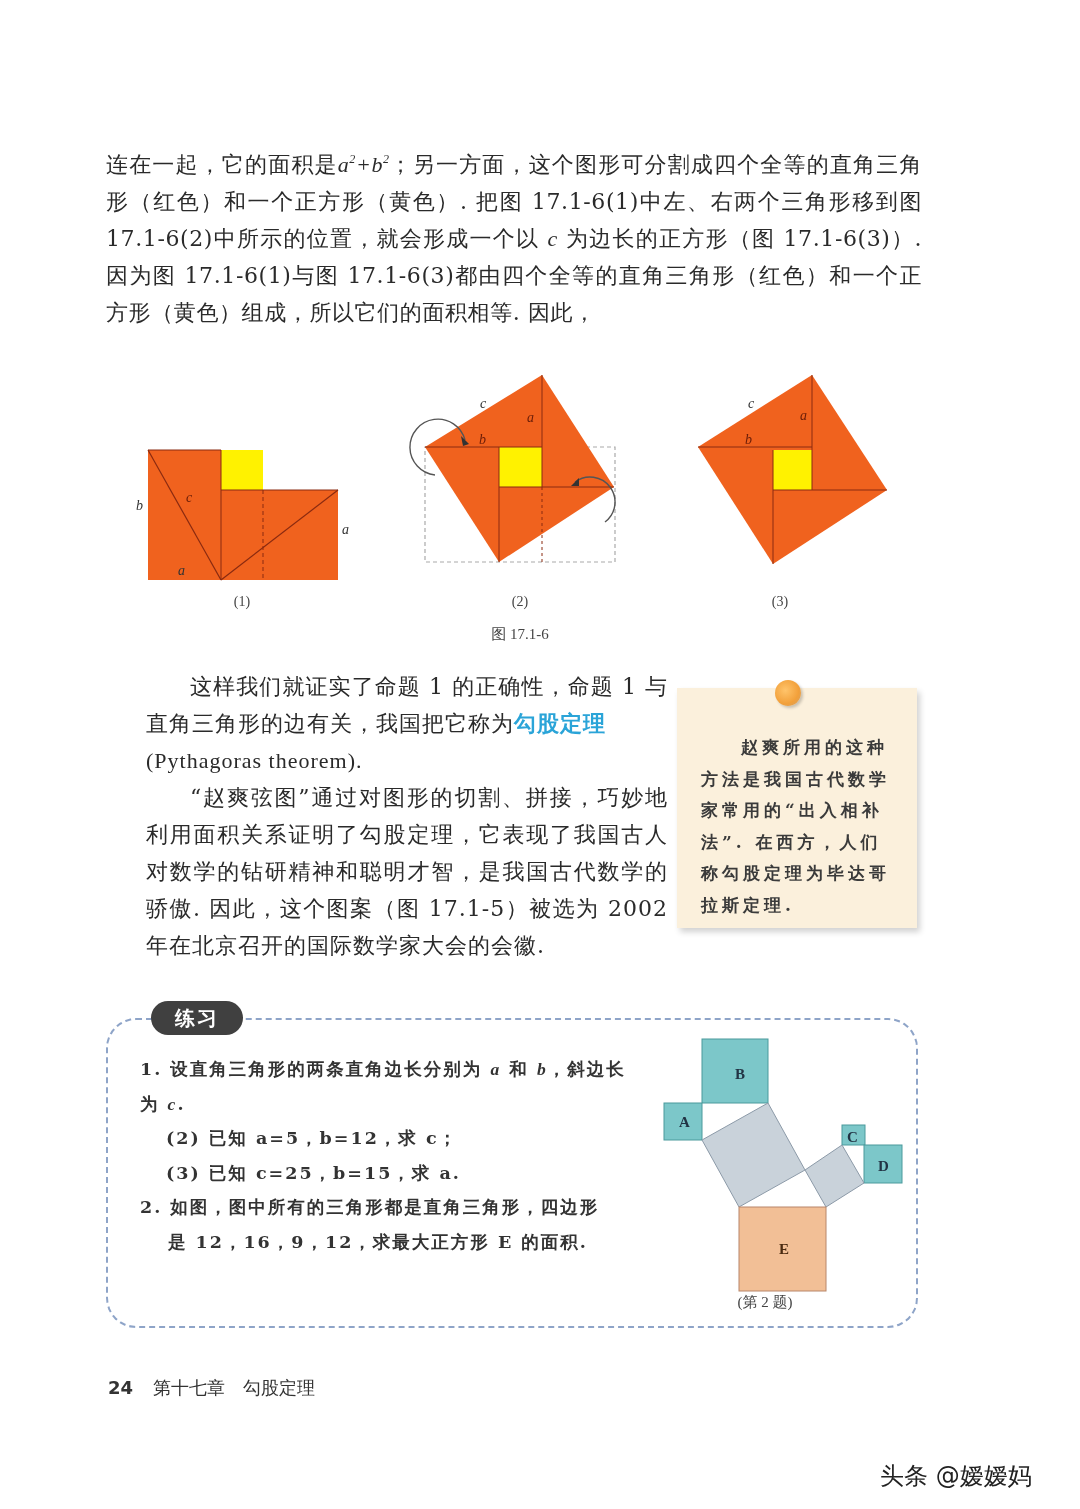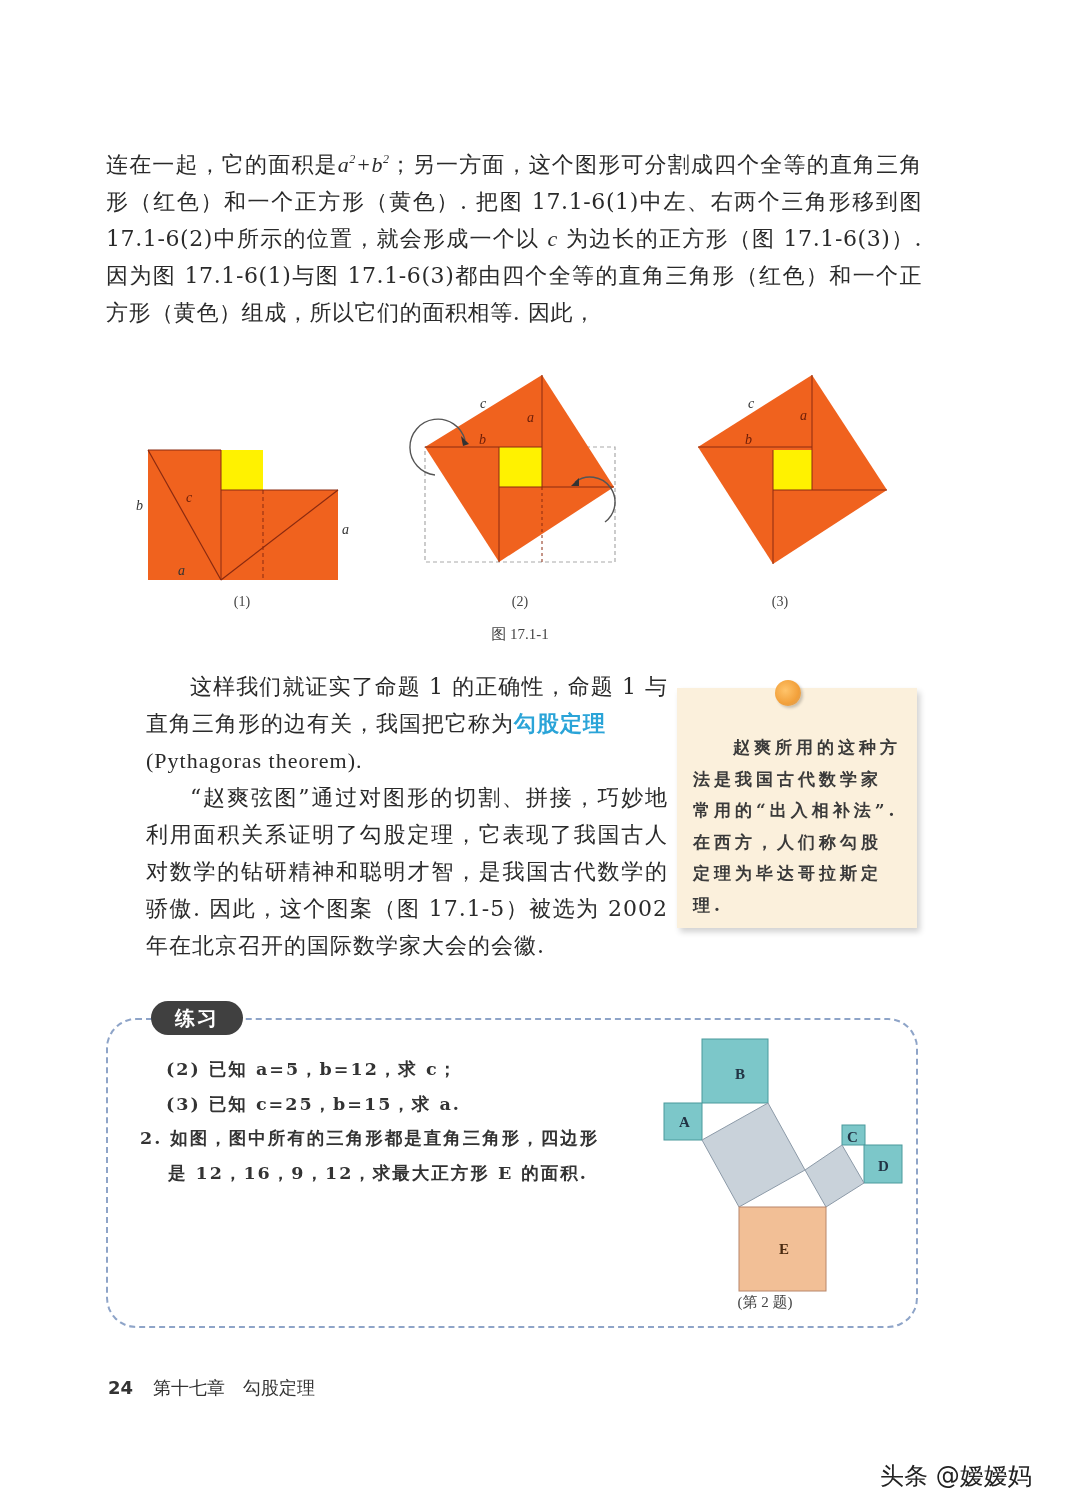--- a/index.html
+++ b/index.html
@@ -17,21 +17,21 @@
   .fig { position: absolute; }
   .caption { position: absolute; font-size: 14px; color: #444; font-family: "Liberation Serif", serif; text-align: center; }
   .left-col { position: absolute; left: 106px; top: 668px; width: 522px; font-size: 22px; line-height: 37px; letter-spacing: 1px; text-align: justify; margin-left: 40px; }
   .left-col p { margin: 0; }
   .indent { text-indent: 44px; }
   .highlight { color: #2aa4d8; font-family: "DejaVu Sans", sans-serif; font-weight: bold; }
   .note {
     position: absolute; left: 677px; top: 688px; width: 240px; height: 240px;
     background: #fbf0dc; box-shadow: 3px 4px 6px rgba(0,0,0,0.18);
     font-family: "DejaVu Serif", serif; font-weight: bold; font-size: 17px; line-height: 31.5px;
-    letter-spacing: 4px; color: #3a3a3a; box-sizing: border-box; padding: 44px 16px 0 16px;
+    letter-spacing: 4px; color: #3a3a3a; box-sizing: border-box; padding: 44px 16px 0 24px;
   }
   .note .pin { position: absolute; left: 98px; top: -8px; width: 26px; height: 26px; border-radius: 50%;
     background: radial-gradient(circle at 40% 40%, #ffc46b, #f2a03a 60%, #c9a070); box-shadow: 2px 2px 3px rgba(0,0,0,0.2); }
   .note p { margin: 0; text-indent: 40px; }
   .exercise {
     position: absolute; left: 106px; top: 1018px; width: 812px; height: 310px;
     border: 2px dashed #8ea4c8; border-radius: 30px; box-sizing: border-box;
   }
   .ex-badge {
     position: absolute; left: 151px; top: 1001px; width: 92px; height: 34px; border-radius: 17px;
@@ -83,21 +83,21 @@
   <line x1="147" y1="115" x2="147" y2="190" stroke="#8a2a10" stroke-width="1" stroke-dasharray="3,3"></line>
   <path d="M 40,103 A 28 28 0 1 1 70,68" fill="none" stroke="#555" stroke-width="1.4"></path>
   <polygon points="66,64 74,72 68,74" fill="#333"></polygon>
   <path d="M 210,150 A 24 24 0 1 0 180,110" fill="none" stroke="#555" stroke-width="1.4"></path>
   <polygon points="176,114 184,106 184,114" fill="#333"></polygon>
   <text x="85" y="36" font-style="italic" font-size="14" font-family="Liberation Serif, serif" fill="#333">c</text>
   <text x="132" y="50" font-style="italic" font-size="14" font-family="Liberation Serif, serif" fill="#6a1d08">a</text>
   <text x="84" y="72" font-style="italic" font-size="14" font-family="Liberation Serif, serif" fill="#6a1d08">b</text>
 </svg>
 <div class="caption" style="left:500px;top:594px;width:40px;">(2)</div>
-<div class="caption" style="left:460px;top:625px;width:120px;font-size:15px;">图 17.1-1</div>
+<div class="caption" style="left:460px;top:625px;width:120px;font-size:15px;">图 17.1-6</div>
 
 <svg class="fig" style="left:690px;top:372px;" width="210" height="200" viewBox="0 0 210 200">
   <polygon points="8,75 122,3 197,118 83,192" fill="#f0621e"></polygon>
   <rect x="83" y="78" width="39" height="40" fill="#fff200"></rect>
   <line x1="8" y1="75" x2="122" y2="75" stroke="#8a2a10" stroke-width="1"></line>
   <line x1="122" y1="3" x2="122" y2="118" stroke="#8a2a10" stroke-width="1"></line>
   <line x1="83" y1="118" x2="197" y2="118" stroke="#8a2a10" stroke-width="1"></line>
   <line x1="83" y1="78" x2="83" y2="192" stroke="#8a2a10" stroke-width="1"></line>
   <text x="58" y="36" font-style="italic" font-size="14" font-family="Liberation Serif, serif" fill="#333">c</text>
   <text x="110" y="48" font-style="italic" font-size="14" font-family="Liberation Serif, serif" fill="#6a1d08">a</text>
@@ -112,20 +112,21 @@
 
 <div class="note">
   <div class="pin"></div>
   <p>赵爽所用的这种方法是我国古代数学家常用的“出入相补法”. 在西方，人们称勾股定理为毕达哥拉斯定理.</p>
 </div>
 
 <div class="exercise"></div>
 <div class="ex-badge">练习</div>
 
 <div class="ex-text">
+  <p><span>1. 设直角三角形的两条直角边长分别为</span> <i class="var">a</i> <span>和</span> <i class="var">b</i><span>，斜边长为</span> <i class="var">c</i><span>.</span></p>
   <p class="sub">(2) 已知 a=5，b=12，求 c；</p>
   <p class="sub">(3) 已知 c=25，b=15，求 a.</p>
   <p>2. 如图，图中所有的三角形都是直角三角形，四边形</p>
   <p class="cont">是 12，16，9，12，求最大正方形 E 的面积.</p>
 </div>
 
 <svg class="fig" style="left:660px;top:1035px;" width="250" height="260" viewBox="0 0 250 260">
   <rect x="42" y="4" width="66" height="64" fill="#7cc7c9" stroke="#4a9a9c" stroke-width="1"></rect>
   <rect x="4" y="68" width="38" height="37" fill="#7cc7c9" stroke="#4a9a9c" stroke-width="1"></rect>
   <polygon points="42,105 108,68 145,135 79,172" fill="#c9d2da" stroke="#8c9aa8" stroke-width="1"></polygon>

